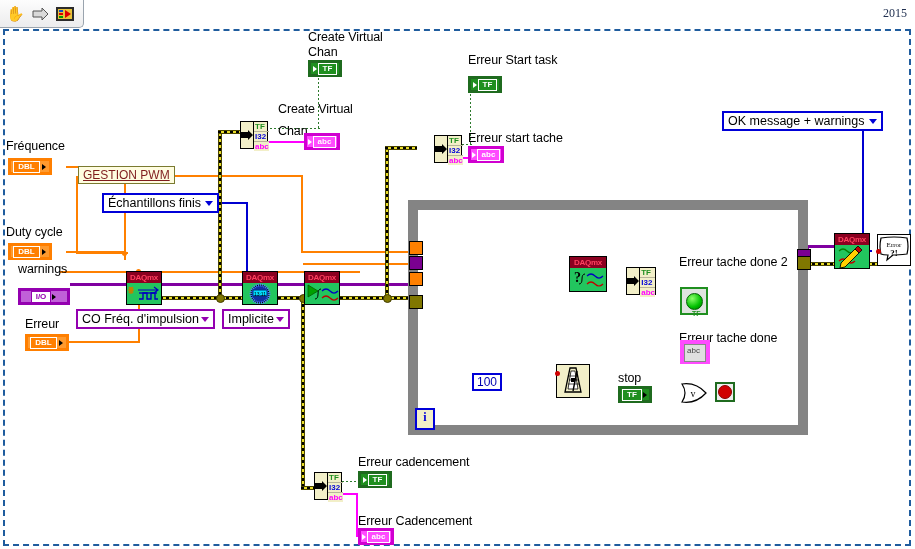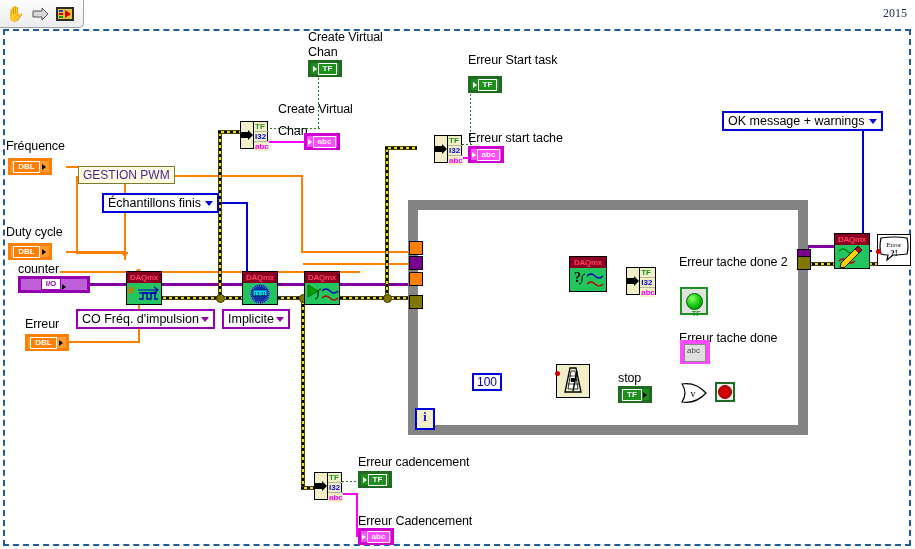--- a/index.html
+++ b/index.html
@@ -65,22 +65,22 @@
   .term-abc{background:#ff4bff;border:3px solid #d000d0;height:17px;}
   .term-abc .inner{background:#ff4bff;color:#fff;padding:0 4px;font-size:8px;
             line-height:10px;border:1px solid #fff;}
 
   
   .tarrow{width:0;height:0;border-left:4px solid #000;border-top:3px solid transparent;
           border-bottom:3px solid transparent;margin-right:1px;}
 
   
   .const-str{position:absolute;background:#fffde0;border:1px solid #7a7a30;
-      font-size:12px;padding:1px 4px;color:#4c1d95;white-space:nowrap;
-      font-family:"Liberation Sans",sans-serif;}
+      font-size:12px;padding:1px 4px;color:#7f1d1d;white-space:nowrap;
+      font-family:"Liberation Sans",sans-serif;text-decoration:underline;}
   .enum{position:absolute;background:#fff;border:2px solid #9400b0;color:#000;
       font-size:12.5px;padding:1px 14px 1px 4px;white-space:nowrap;}
   .enum:after{content:"";position:absolute;right:4px;top:50%;margin-top:-2px;
       border-left:4px solid transparent;border-right:4px solid transparent;
       border-top:5px solid #9400b0;}
   .enum-blue{position:absolute;background:#fff;border:2px solid #0000d8;color:#000;
       font-size:12.5px;padding:1px 16px 1px 4px;white-space:nowrap;}
   .enum-blue:after{content:"";position:absolute;right:4px;top:50%;margin-top:-2px;
       border-left:4px solid transparent;border-right:4px solid transparent;
       border-top:5px solid #0000d8;}
@@ -292,22 +292,22 @@
     <span class="inner">DBL</span>
     <span class="tarrow" style="margin-left:2px;"></span>
   </div>
 
   <div class="lbl" style="left:6px;top:225px;">Duty cycle</div>
   <div class="term term-dbl" style="left:8px;top:243px;width:44px;">
     <span class="inner">DBL</span>
     <span class="tarrow" style="margin-left:2px;"></span>
   </div>
 
-  <div class="lbl" style="left:18px;top:262px;">counter</div>
-  <div class="term term-io" style="left:18px;top:276px;width:72px;align-items:flex-end;">
+  <div class="lbl" style="left:18px;top:262px;">warnings</div>
+  <div class="term term-io" style="left:18px;top:288px;width:52px;">
     <span class="inner">I/O</span>
     <span class="tarrow" style="margin-left:1px;"></span>
   </div>
 
   <div class="lbl" style="left:25px;top:317px;">Erreur</div>
   <div class="term term-dbl" style="left:25px;top:334px;width:44px;">
     <span class="inner">DBL</span>
     <span class="tarrow" style="margin-left:2px;"></span>
   </div>
 

